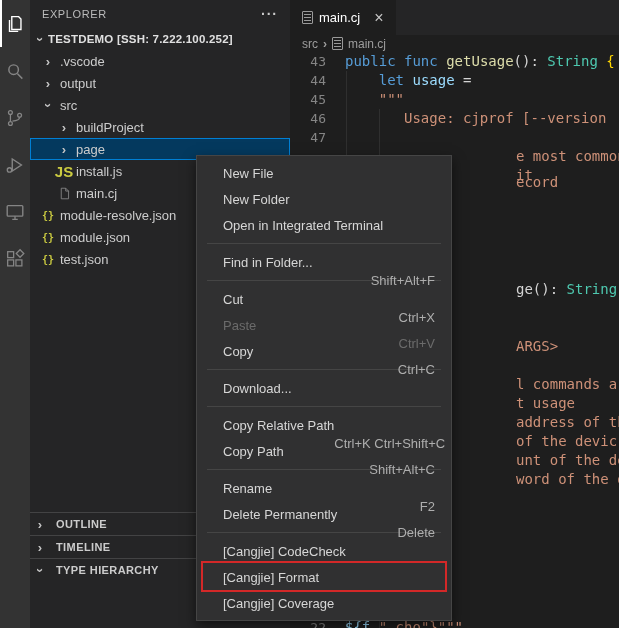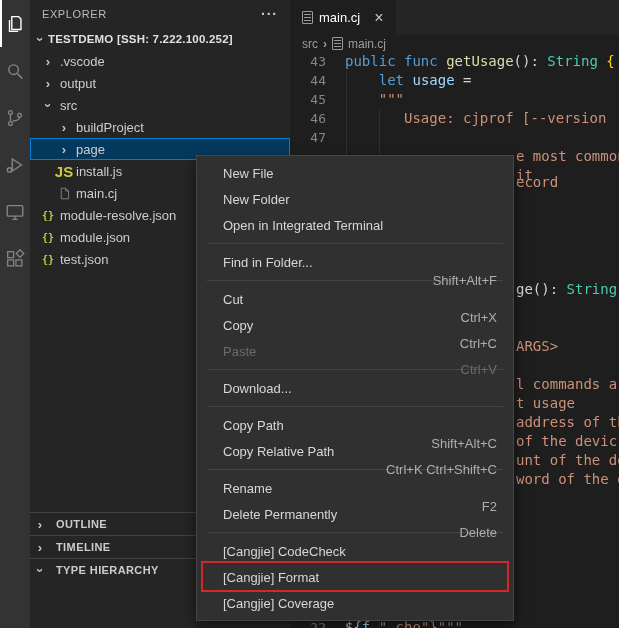--- a/index.html
+++ b/index.html
@@ -62,21 +62,21 @@
   .indent-guide.g2{top:57px;}
   .tk-kw{color:#569cd6;}
   .tk-fn{color:#dcdcaa;}
   .tk-ty{color:#4ec9b0;}
   .tk-var{color:#9cdcfe;}
   .tk-st{color:#ce9178;}
   .tk-pu{color:#d4d4d4;}
   .tk-br{color:#ffd700;}
 
   
-  .context-menu{position:absolute;left:196px;top:155px;width:318px;box-sizing:border-box;
+  .context-menu{position:absolute;left:196px;top:155px;width:256px;box-sizing:border-box;
                 background:#303031;border:1px solid #454545;padding:4px 0;z-index:10;
                 box-shadow:0 5px 12px rgba(0,0,0,0.55);font-size:13px;color:#d6d6d6;}
   .menu-item{height:26px;display:flex;align-items:center;padding:0 16px 0 26px;position:relative;}
   .menu-label{white-space:nowrap;}
   .shortcut{margin-left:auto;color:#aeaeae;white-space:nowrap;margin-top:36px;}
   .menu-item.disabled .menu-label,.menu-item.disabled .shortcut{color:#6b6b6b;}
   .menu-sep{height:1px;background:#454545;margin:5px 10px;}
   .menu-item.highlighted::after{content:"";position:absolute;left:4px;right:4px;top:-3px;bottom:-2px;
                 border:2px solid #d32828;pointer-events:none;}
 </style>
@@ -257,41 +257,41 @@
     <div class="menu-sep"></div>
     <div class="menu-item">
       <span class="menu-label">Find in Folder...</span>
       <span class="shortcut">Shift+Alt+F</span>
     </div>
     <div class="menu-sep"></div>
     <div class="menu-item">
       <span class="menu-label">Cut</span>
       <span class="shortcut">Ctrl+X</span>
     </div>
-    <div class="menu-item">
-      <span class="menu-label">Copy</span>
-      <span class="shortcut">Ctrl+C</span>
-    </div>
     <div class="menu-item disabled">
       <span class="menu-label">Paste</span>
       <span class="shortcut">Ctrl+V</span>
     </div>
+    <div class="menu-item">
+      <span class="menu-label">Copy</span>
+      <span class="shortcut">Ctrl+C</span>
+    </div>
     <div class="menu-sep"></div>
     <div class="menu-item">
       <span class="menu-label">Download...</span>
     </div>
     <div class="menu-sep"></div>
+    <div class="menu-item">
+      <span class="menu-label">Copy Relative Path</span>
+      <span class="shortcut">Ctrl+K Ctrl+Shift+C</span>
+    </div>
     <div class="menu-item">
       <span class="menu-label">Copy Path</span>
       <span class="shortcut">Shift+Alt+C</span>
     </div>
-    <div class="menu-item">
-      <span class="menu-label">Copy Relative Path</span>
-      <span class="shortcut">Ctrl+K Ctrl+Shift+C</span>
-    </div>
     <div class="menu-sep"></div>
     <div class="menu-item">
       <span class="menu-label">Rename</span>
       <span class="shortcut">F2</span>
     </div>
     <div class="menu-item">
       <span class="menu-label">Delete Permanently</span>
       <span class="shortcut">Delete</span>
     </div>
     <div class="menu-sep"></div>

